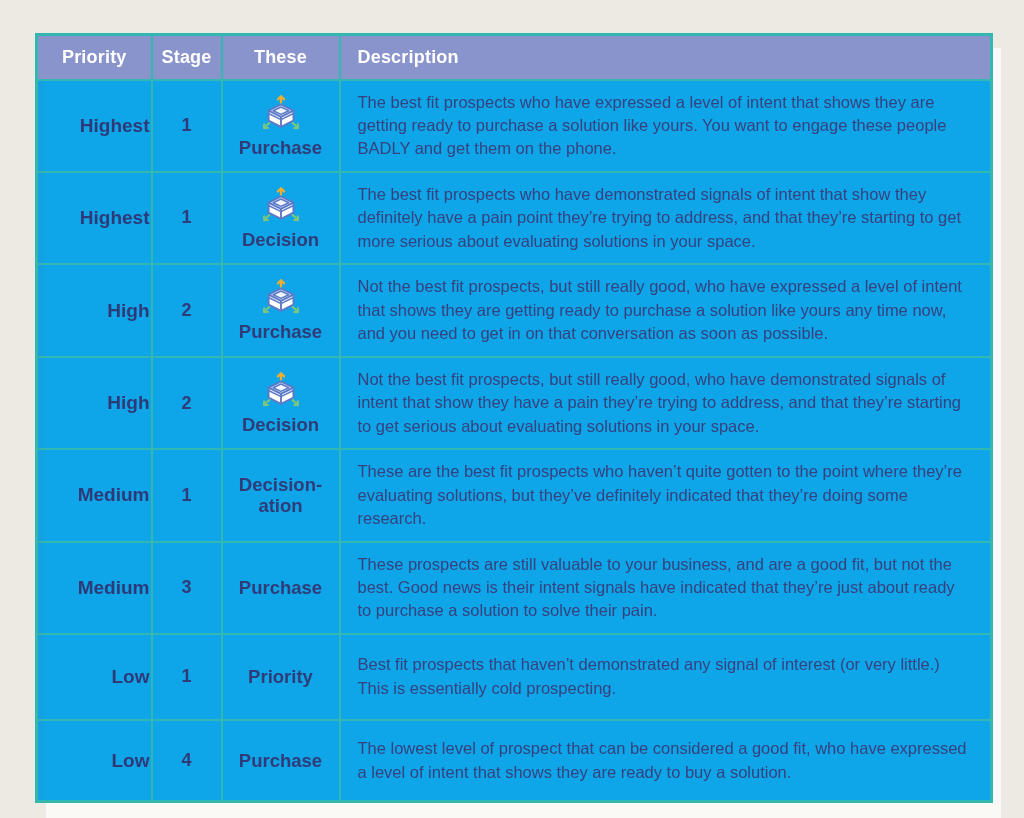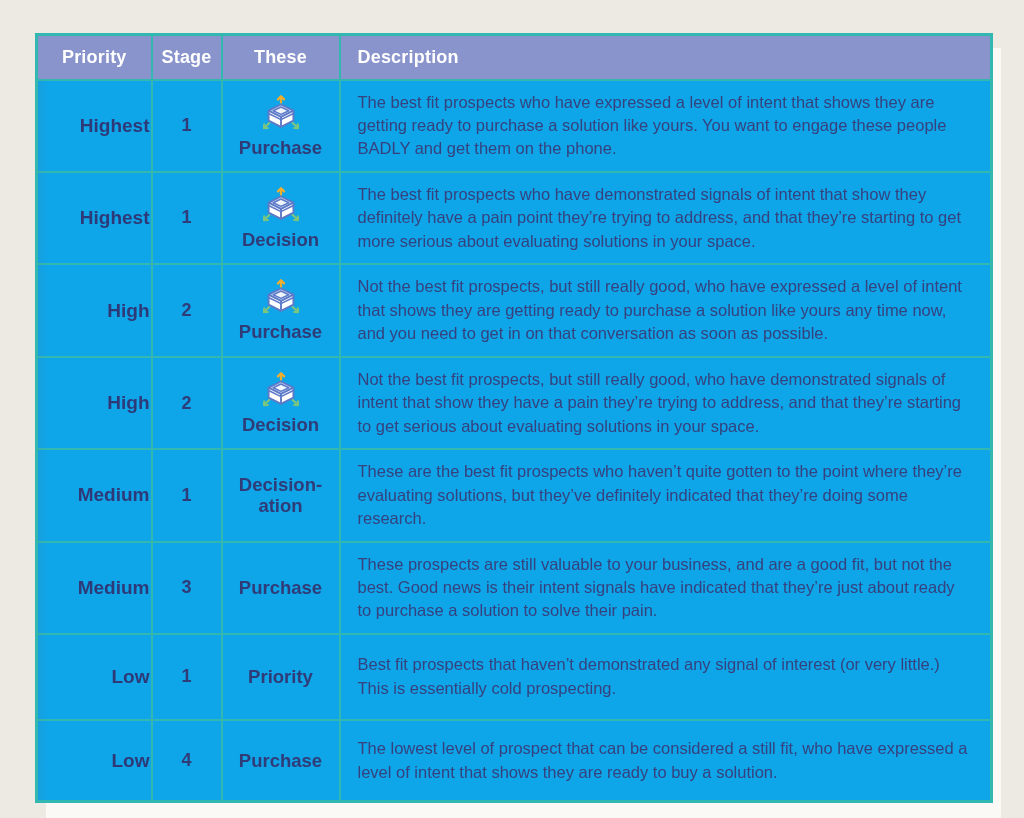--- a/index.html
+++ b/index.html
@@ -345,20 +345,20 @@
     <td class="c-tier">
       <span>4</span>
     </td>
     <td class="c-stage">
       <span class="stage-stack">
 
         <span>Purchase</span>
       </span>
     </td>
     <td class="c-desc">
-      <span>The lowest level of prospect that can be considered a still fit, who have expressed a level of intent that shows they are ready to buy a solution.</span>
+      <span>The lowest level of prospect that can be considered a good fit, who have expressed a level of intent that shows they are ready to buy a solution.</span>
     </td>
   </tr>
 </tbody>
     </table>
     <div class="left-inner-shade"></div>
   </div>
 </div>
 
 </body></html>

